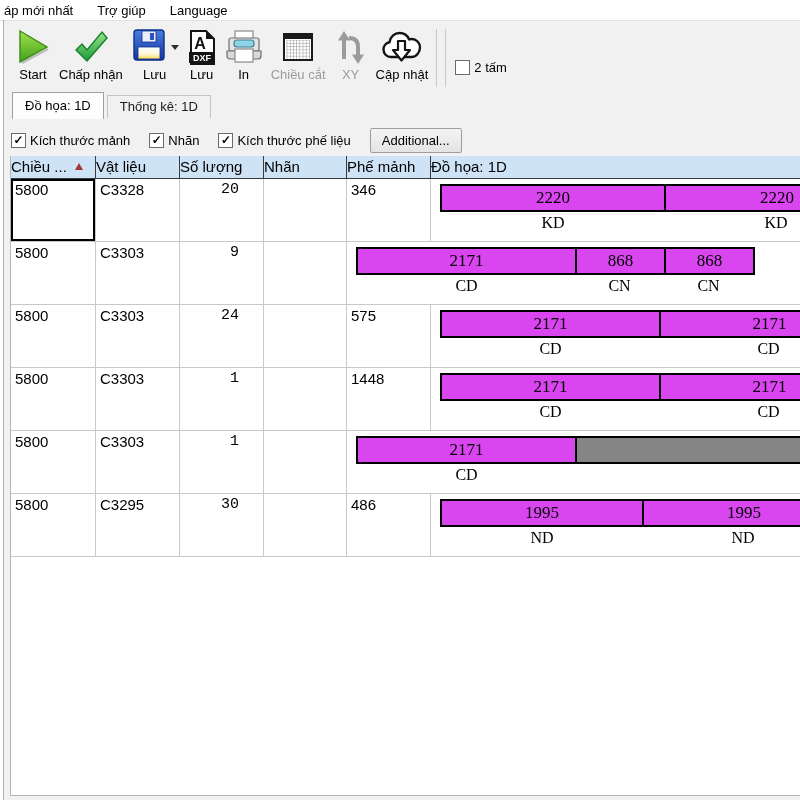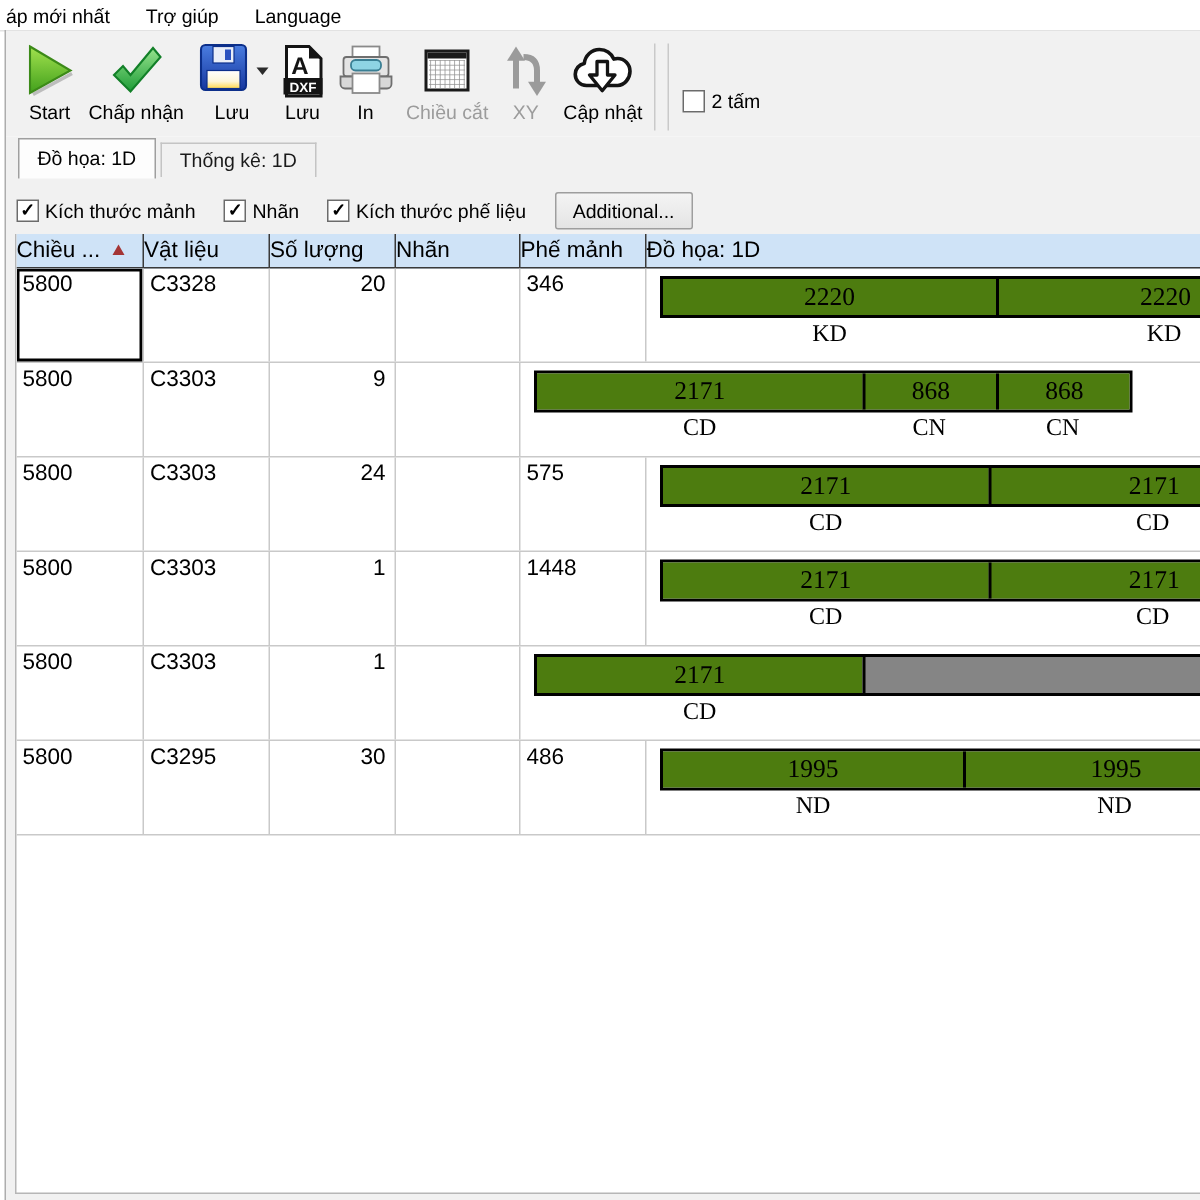--- a/index.html
+++ b/index.html
@@ -49,27 +49,27 @@
     border-left:1px solid #b6b6b6;border-bottom:1px solid #b6b6b6;overflow:hidden;}
   .thead{display:flex;height:23px;background:#cfe3f7;border-bottom:1px solid #3a3a3a;box-sizing:border-box;}
   .th{box-sizing:border-box;border-right:1px solid #3a3a3a;font-size:15px;padding:2px 0 0 0;
     white-space:nowrap;overflow:hidden;display:flex;align-items:flex-start;}
   .th:last-child{flex:1;border-right:none;}
   .sortarrow{width:0;height:0;border-left:4px solid transparent;border-right:4px solid transparent;
     border-bottom:7px solid #a43535;margin:5px 2px 0 8px;}
   .trow{display:flex;height:63px;border-bottom:1px solid #c9c9c9;box-sizing:border-box;}
   .td{box-sizing:border-box;border-right:1px solid #c9c9c9;font-size:15px;padding:2px 4px;
     overflow:hidden;white-space:nowrap;}
-  .td.num{text-align:right;padding-right:6px;}
+  .td.num{text-align:right;padding-right:24px;font-family:Liberation Mono, monospace;}
   .td.focused{box-shadow:inset 0 0 0 2px #000;}
   .td.gfx{flex:1;position:relative;border-right:none;padding:0;}
   .barwrap{position:absolute;left:9px;top:5px;}
   .bar{display:flex;border:2px solid #000;height:24px;width:max-content;background:#fff;}
   .seg{box-sizing:content-box;flex:none;display:flex;align-items:center;justify-content:center;
-    font-family:"Liberation Serif",serif;font-size:17px;background:#4d7c0f;overflow:hidden;}
+    font-family:"Liberation Serif",serif;font-size:17px;background:#d946ef;overflow:hidden;}
   .seg + .seg{border-left:2px solid #000;}
   .seg.waste{background:#858585;}
   .codes{display:flex;width:max-content;margin-left:2px;}
   .code{flex:none;font-family:"Liberation Serif",serif;font-size:16px;text-align:center;
     margin-top:2px;overflow:hidden;}
 </style>
 </head>
 <body>
 
 <div class="menubar">

